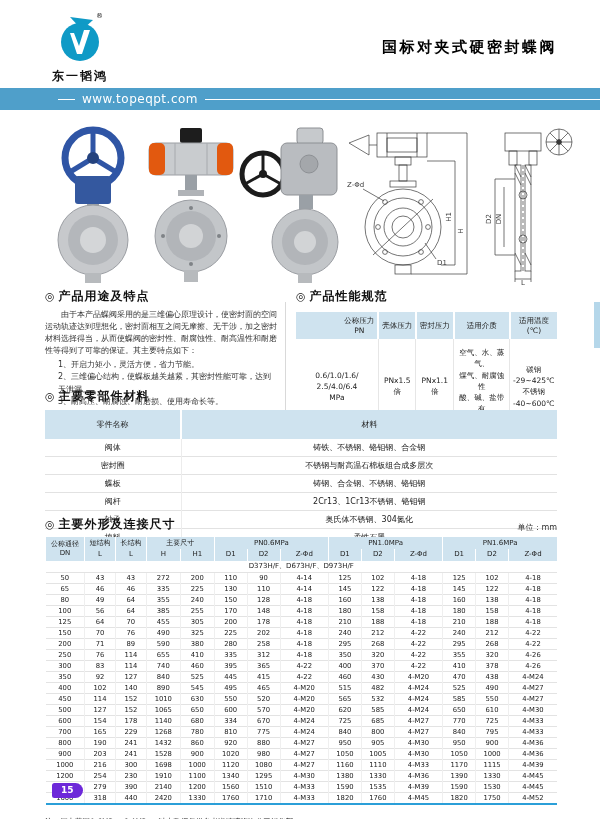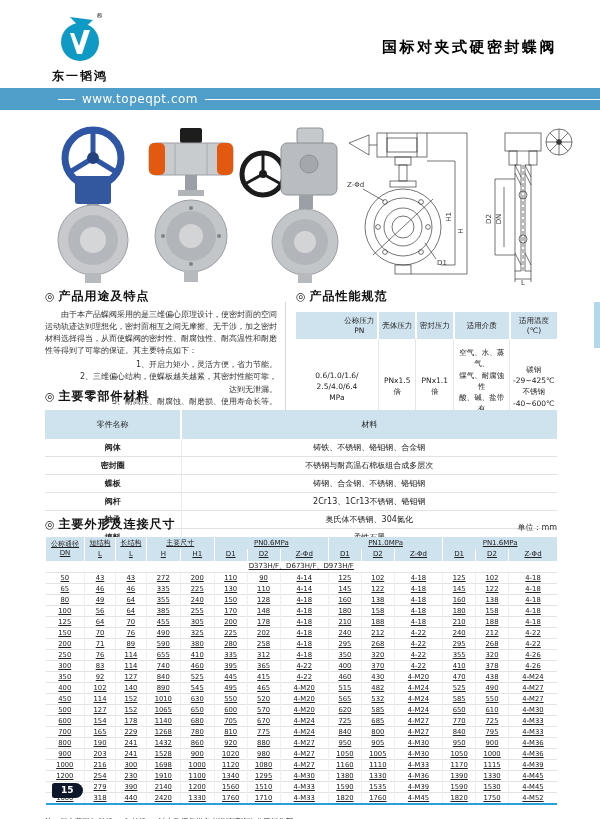--- a/index.html
+++ b/index.html
@@ -25,55 +25,55 @@
   
   .sec-head{display:flex;align-items:center;font-size:12px;font-weight:bold;color:#111;letter-spacing:1px;}
   .sec-head .mark{font-size:11px;margin-right:3px;font-weight:normal;}
 
   
   .two-col{position:absolute;left:45px;top:288px;width:512px;display:flex;}
   .features{width:232px;}
   .col-divider{width:1px;background:#d9d9d9;margin:14px 10px 4px 8px;}
   .perf{flex:1;}
   .features p{margin:4px 0 2px;font-size:8px;line-height:1.5;text-align:justify;text-indent:2em;color:#333;}
-  .features ol{margin:1px 0 0 29px;padding:0;font-size:8px;line-height:1.55;color:#333;text-align:right;}
+  .features ol{margin:1px 0 0 13px;padding:0;font-size:8px;line-height:1.55;color:#333;}
   .features li{margin:0;}
 
   table{border-collapse:collapse;width:100%;}
   .perf table{margin-top:7px;border-bottom:2px solid #bcd9ea;}
   .perf th{background:#cfe3ef;font-weight:normal;font-size:7.5px;padding:4px 1px;border-left:2px solid #fff;color:#222;}
   .perf th:first-child{border-left:none;padding-left:46px;}
   .perf td{font-size:7.5px;text-align:center;vertical-align:middle;padding:8px 2px;border-left:1px solid #e6e6e6;line-height:1.5;}
   .perf td:first-child{border-left:none;}
   .pre{white-space:pre-line;}
 
   
   .materials{position:absolute;left:45px;top:388px;width:512px;}
   .materials table{margin-top:5px;border-bottom:2px solid #2b9fd8;}
   .materials th{background:#cfe3ef;font-weight:normal;font-size:8px;padding:9px 0;border-left:2px solid #fff;}
   .materials th:first-child{border-left:none;width:135px;}
   .materials td{font-size:8px;text-align:center;padding:3px 0;border-top:1px solid #e2e2e2;}
-  .materials td.part-col{border-right:1px solid #ececec;font-weight:bold;}
+  .materials td.part-col{border-right:1px solid #ececec;}
   .materials tbody tr:first-child td{border-top:none;}
 
   
   .dims{position:absolute;left:45px;top:516px;width:512px;}
   .dims-head-row{display:flex;align-items:flex-end;justify-content:space-between;}
   .unit-note{font-size:8px;color:#333;margin-left:34px;}
-  .dims table{margin-top:4px;table-layout:fixed;border-bottom:2px solid #2b9fd8;text-decoration:underline;}
+  .dims table{margin-top:4px;table-layout:fixed;border-bottom:2px solid #2b9fd8;}
   .dims th{background:#cfe3ef;font-weight:normal;font-size:7px;padding:1.5px 0;border-left:1px solid #fff;line-height:1.25;}
   .dims col.c-dn{width:38px;} .dims col.c-l{width:30px;} .dims col.c-h{width:33px;}
   .dims col.c-d{width:32px;}  .dims col.c-z{width:47px;}
   .dims td{font-size:6.8px;text-align:center;padding:1px 0;border-top:1px solid #e3e3e3;border-left:1px solid #efefef;line-height:1.18;}
   .dims td:first-child{border-left:none;}
   .dims .model-row td{border-top:none;font-size:7px;padding:1.5px 0;}
   .footnote{margin-top:12px;font-size:7.5px;color:#222;}
 
   
-  .page-badge{position:absolute;left:52px;top:783px;background:#0f172a;color:#fff;font-size:9px;font-weight:bold;
+  .page-badge{position:absolute;left:52px;top:783px;background:#6d28d9;color:#fff;font-size:9px;font-weight:bold;
               padding:2px 9px 3px;border-radius:3px 9px 9px 3px;}
   .side-tab{position:absolute;right:0;top:302px;width:6px;height:46px;background:#b5d7ea;}
 </style>
 </head>
 <body>
 
 <div class="page">
 
   <div class="logo-wrap">
     <svg width="46" height="46" viewBox="0 0 46 46">
@@ -568,21 +568,21 @@
             <td>650</td>
             <td>610</td>
             <td>4-M30</td>
           </tr>
           <tr>
             <td>600</td>
             <td>154</td>
             <td>178</td>
             <td>1140</td>
             <td>680</td>
-            <td>705</td>
+            <td>334</td>
             <td>670</td>
             <td>4-M24</td>
             <td>725</td>
             <td>685</td>
             <td>4-M27</td>
             <td>770</td>
             <td>725</td>
             <td>4-M33</td>
           </tr>
           <tr>

